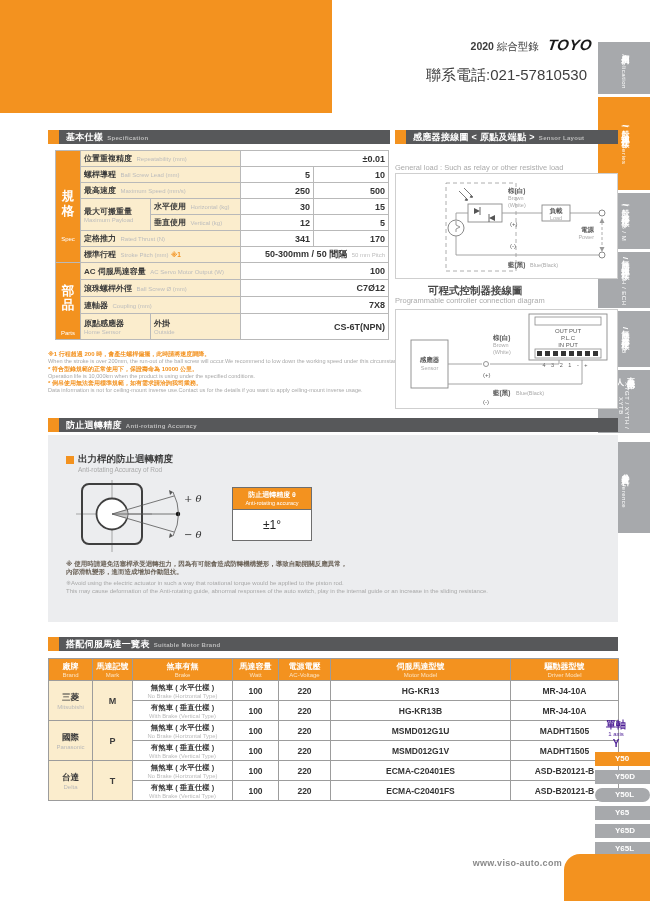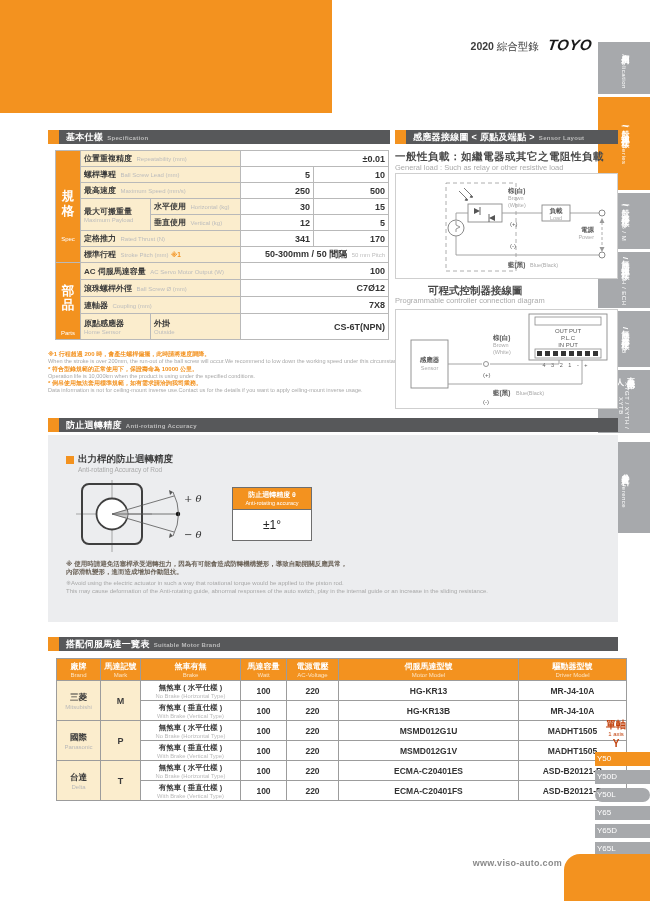--- a/index.html
+++ b/index.html
@@ -74,61 +74,62 @@
   .rot-head{background:#F3921F;color:#fff;text-align:center;padding:2px 0 3px;border-bottom:1px solid #6E6E6E;}
   .rot-head .l1{display:block;font-size:7px;font-weight:bold;}
   .rot-head .l2{display:block;font-size:5.5px;}
   .rot-body{text-align:center;font-size:12px;color:#222;padding:8px 0;}
   .rot-notes{left:66px;top:560px;width:540px;}
   .rn-zh{font-size:6.5px;font-weight:bold;color:#6B6257;line-height:8px;white-space:nowrap;}
   .rn-en{font-size:6px;color:#A8A8A8;line-height:7.5px;white-space:nowrap;}
   .rn-gap{height:4px;}
 
   
-  .motor{left:56px;top:658px;width:570px;}
+  .motor{left:48px;top:658px;width:570px;}
   .motor td,.motor th{border:1px solid #9C9C9C;padding:0 2px;overflow:hidden;white-space:nowrap;}
   .motor tr{height:20px;}
   .motor tr.mhead{height:22px;}
   .mhead th{background:#F3921F;font-weight:normal;}
   .mh-zh{display:block;color:#fff;font-size:8px;font-weight:bold;}
   .mh-en{display:block;color:#FCE3C2;font-size:6px;}
   .brandc{background:#FBEDCD;text-align:center;}
   .b-zh{display:block;font-size:8.5px;font-weight:bold;color:#3b3b3b;}
   .b-en{display:block;font-size:6px;color:#B9B9B9;}
   .markc{background:#FBEDCD;text-align:center;font-weight:bold;font-size:9px;color:#3b3b3b;}
   .brakec{text-align:center;}
   .bk-zh{display:block;font-size:7.5px;font-weight:bold;color:#3b3b3b;}
   .bk-en{display:block;font-size:5.8px;color:#B9B9B9;}
   .mval{text-align:center;font-size:8.5px;font-weight:bold;color:#333;}
 
   
-  .axis-blk{left:595px;top:720px;width:42px;text-align:center;color:#c2410c;line-height:1;}
+  .axis-blk{left:595px;top:720px;width:42px;text-align:center;color:#4c1d95;line-height:1;}
   .ax-zh{font-size:10px;font-weight:bold;}
   .ax-en{font-size:6px;margin-top:1px;}
   .ax-code{font-size:10px;font-weight:bold;margin-top:2px;}
   .mtab{position:absolute;left:595px;width:55px;height:14px;background:#A7A9AC;color:#fff;
-        font-size:8px;font-weight:normal;line-height:14px;padding-left:2px;box-sizing:border-box;}
+        font-size:8px;font-weight:bold;line-height:14px;padding-left:20px;box-sizing:border-box;}
   .mtab.active{background:#F3921F;}
 
   .website{left:450px;top:858px;width:112px;text-align:right;font-size:9px;font-weight:bold;
            color:#8A8A8A;letter-spacing:.3px;}
   .corner{right:0;bottom:0;width:86px;height:47px;background:#F3921F;border-top-left-radius:16px;}
 </style>
 </head>
 <body>
 
 <div class="page">
 
   <div class="abs orange-block"></div>
 
   <div class="abs cat-line">
     <span class="yr">2020</span>
     <span>綜合型錄</span>
     <span class="logo">TOYO</span>
   </div>
+  <div class="abs phone">聯系電話:021-57810530</div>
 
   <div class="stab" style="top:42px;height:52px;">
     <span class="t-zh">應用例</span>
     <span class="t-en">Application</span>
   </div>
   <div class="stab active" style="top:97px;height:93px;">
     <span class="t-zh">一般/螺桿仕樣</span>
     <span class="t-en">Y Series</span>
   </div>
   <div class="stab" style="top:193px;height:56px;">
@@ -281,21 +282,20 @@
     <div class="n-zh">* 倒吊使用無法套用標準規範，如有需求請洽詢我司業務。</div>
     <div class="n-en">Data information is not for ceiling-mount inverse use.Contact us for the details if you want to apply ceiling-mount inverse usage.</div>
   </div>
 
   <div class="sec-head" style="left:395px;top:130px;width:223px;">
     <span class="sec-sq"></span>
     <span class="sec-bar">
       <span>感應器接線圖 &lt; 原點及端點 &gt;</span><span class="en">Sensor Layout</span>
     </span>
   </div>
-  <div class="abs load-zh">一般性負載：如繼電器或其它之電阻性負載</div>
   <div class="abs load-en">General load : Such as relay or other resistive load</div>
 
   <div class="diag" style="left:395px;top:173px;width:221px;height:104px;">
     <svg width="221" height="104" viewBox="0 0 221 104">
       <rect x="50" y="9" width="70" height="88" fill="none" stroke="#9a9a9a" stroke-width="0.8" stroke-dasharray="4 3"></rect>
       <circle cx="60" cy="54" r="8" fill="#fff" stroke="#8a8a8a" stroke-width="1"></circle>
       <path d="M60,47 v4 l4,2 -4,2 v3" fill="none" stroke="#8a8a8a" stroke-width="0.9"></path>
       <rect x="72" y="30" width="34" height="18" fill="#fff" stroke="#8a8a8a" stroke-width="0.9"></rect>
       <path d="M78,34 l6,3 -6,3 z" fill="#555"></path>
       <line x1="84" y1="33" x2="84" y2="41" stroke="#555" stroke-width="0.9"></line>

